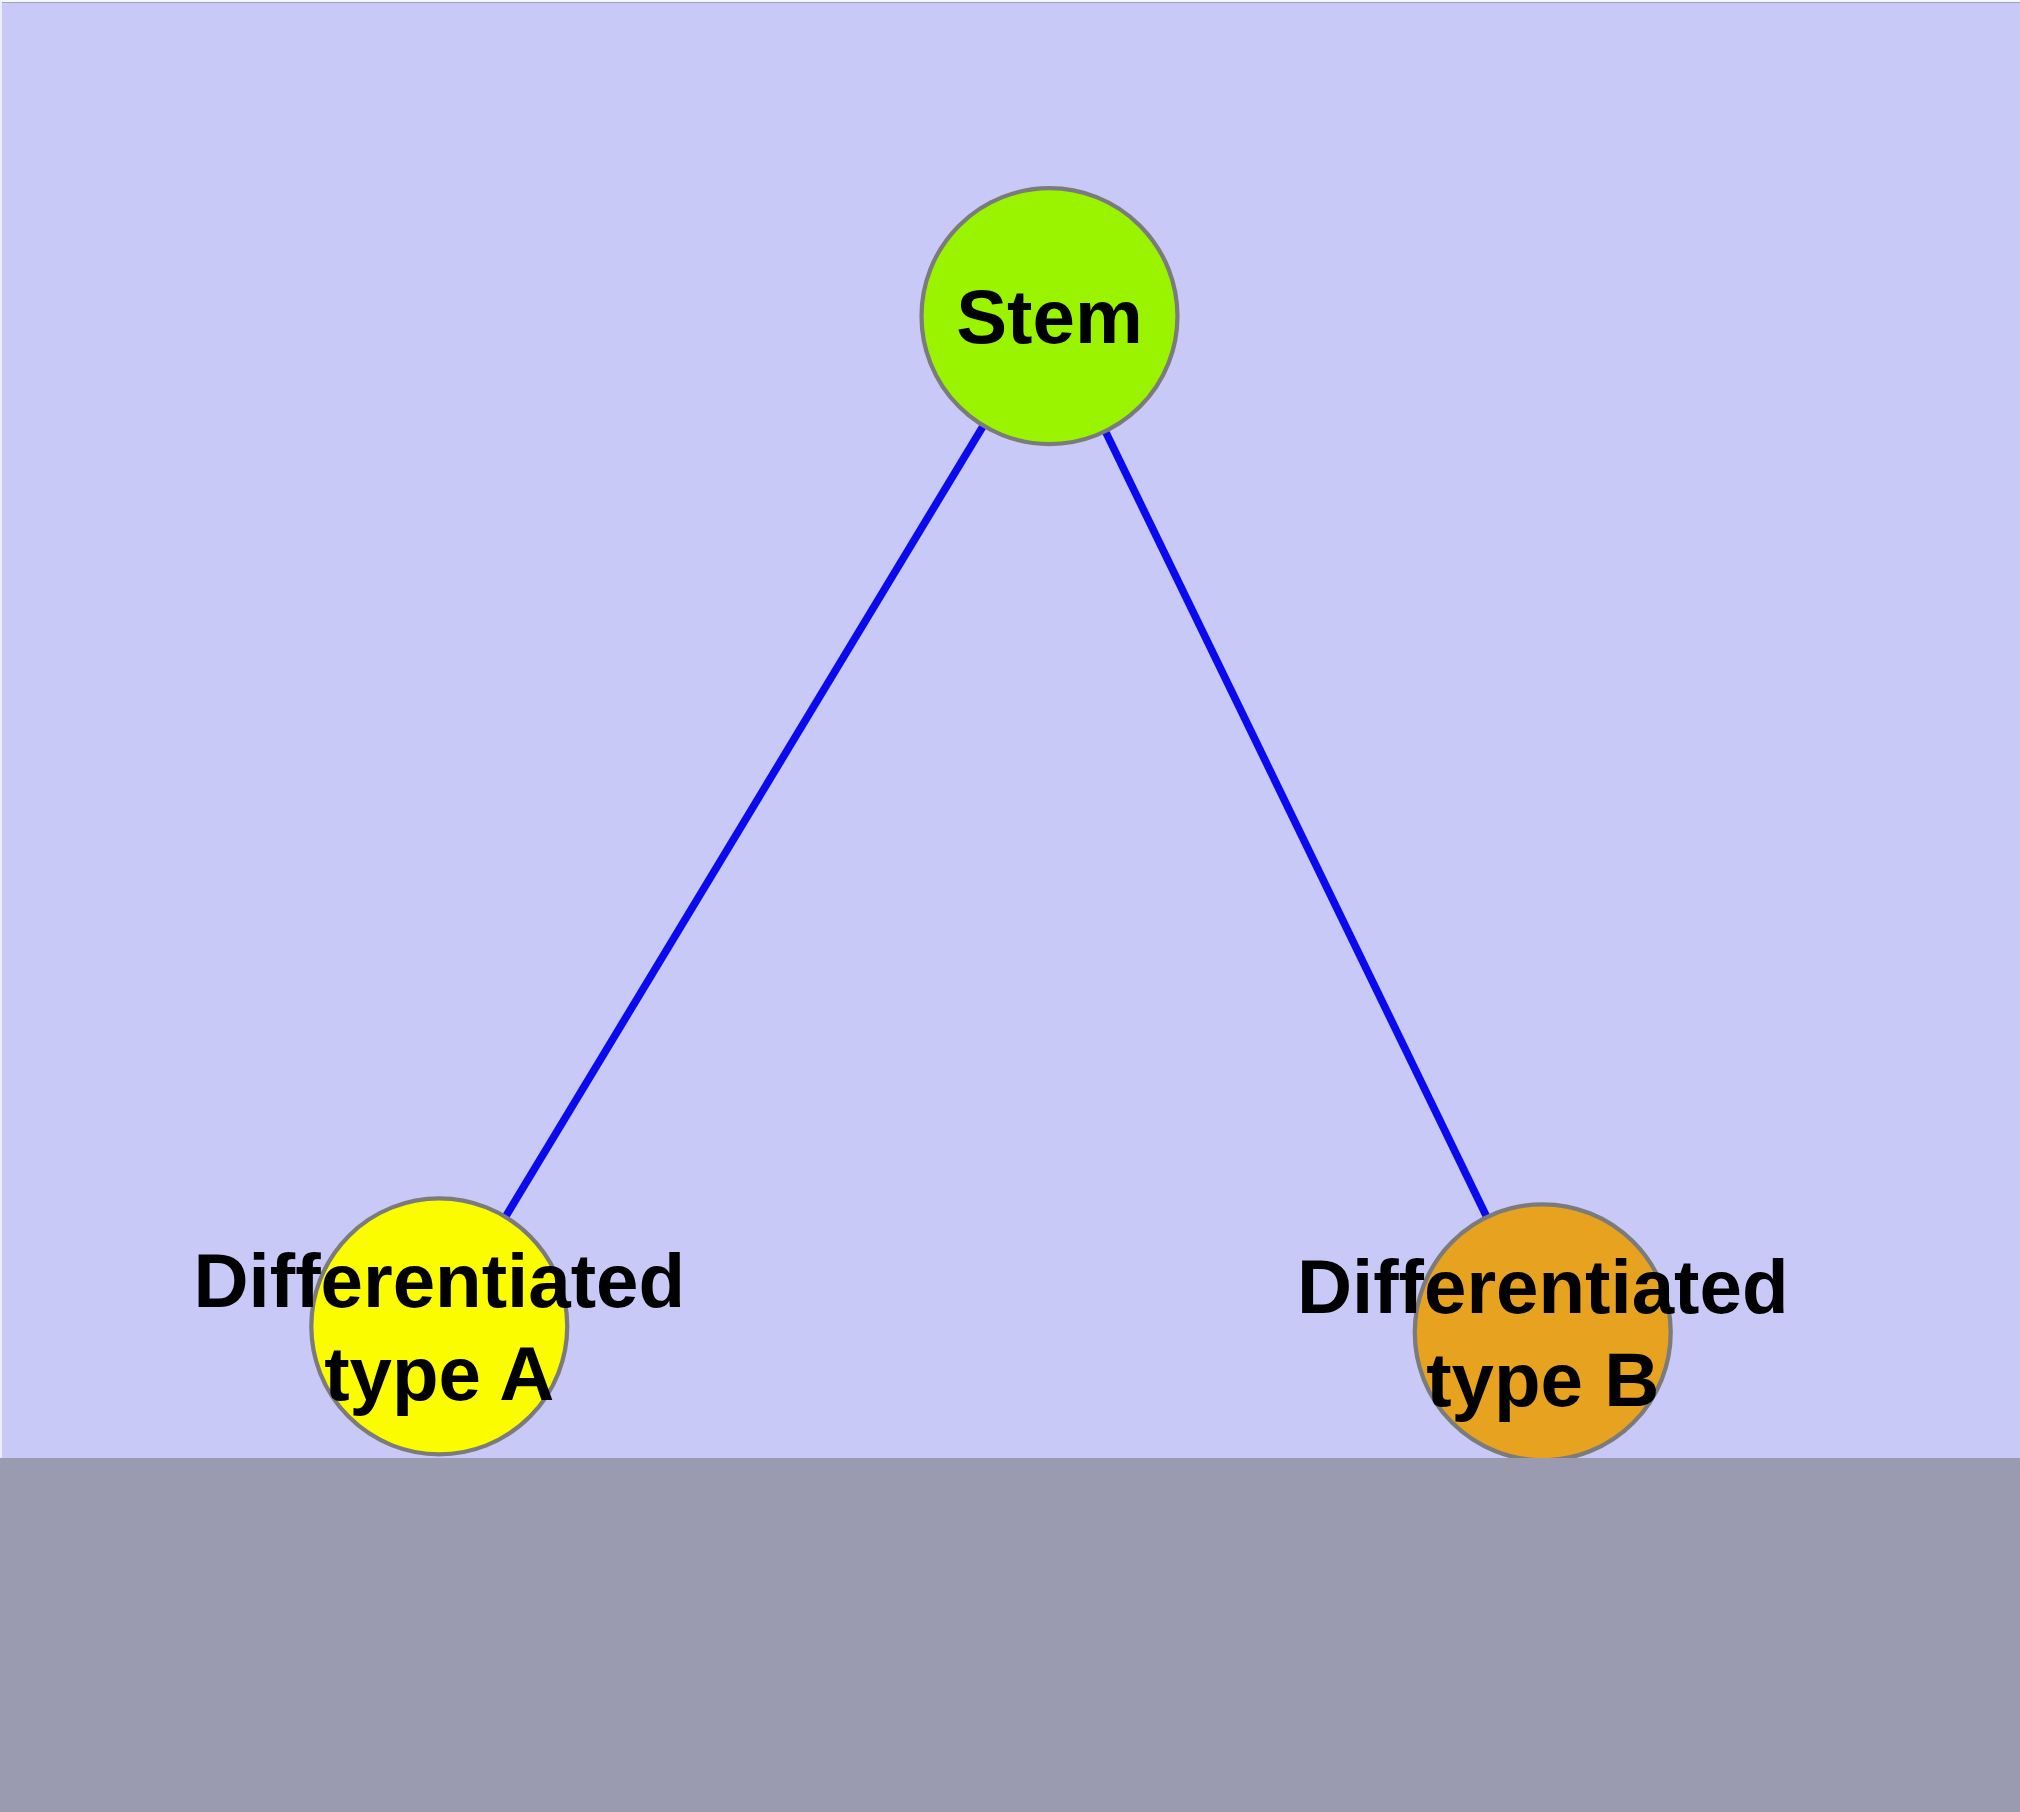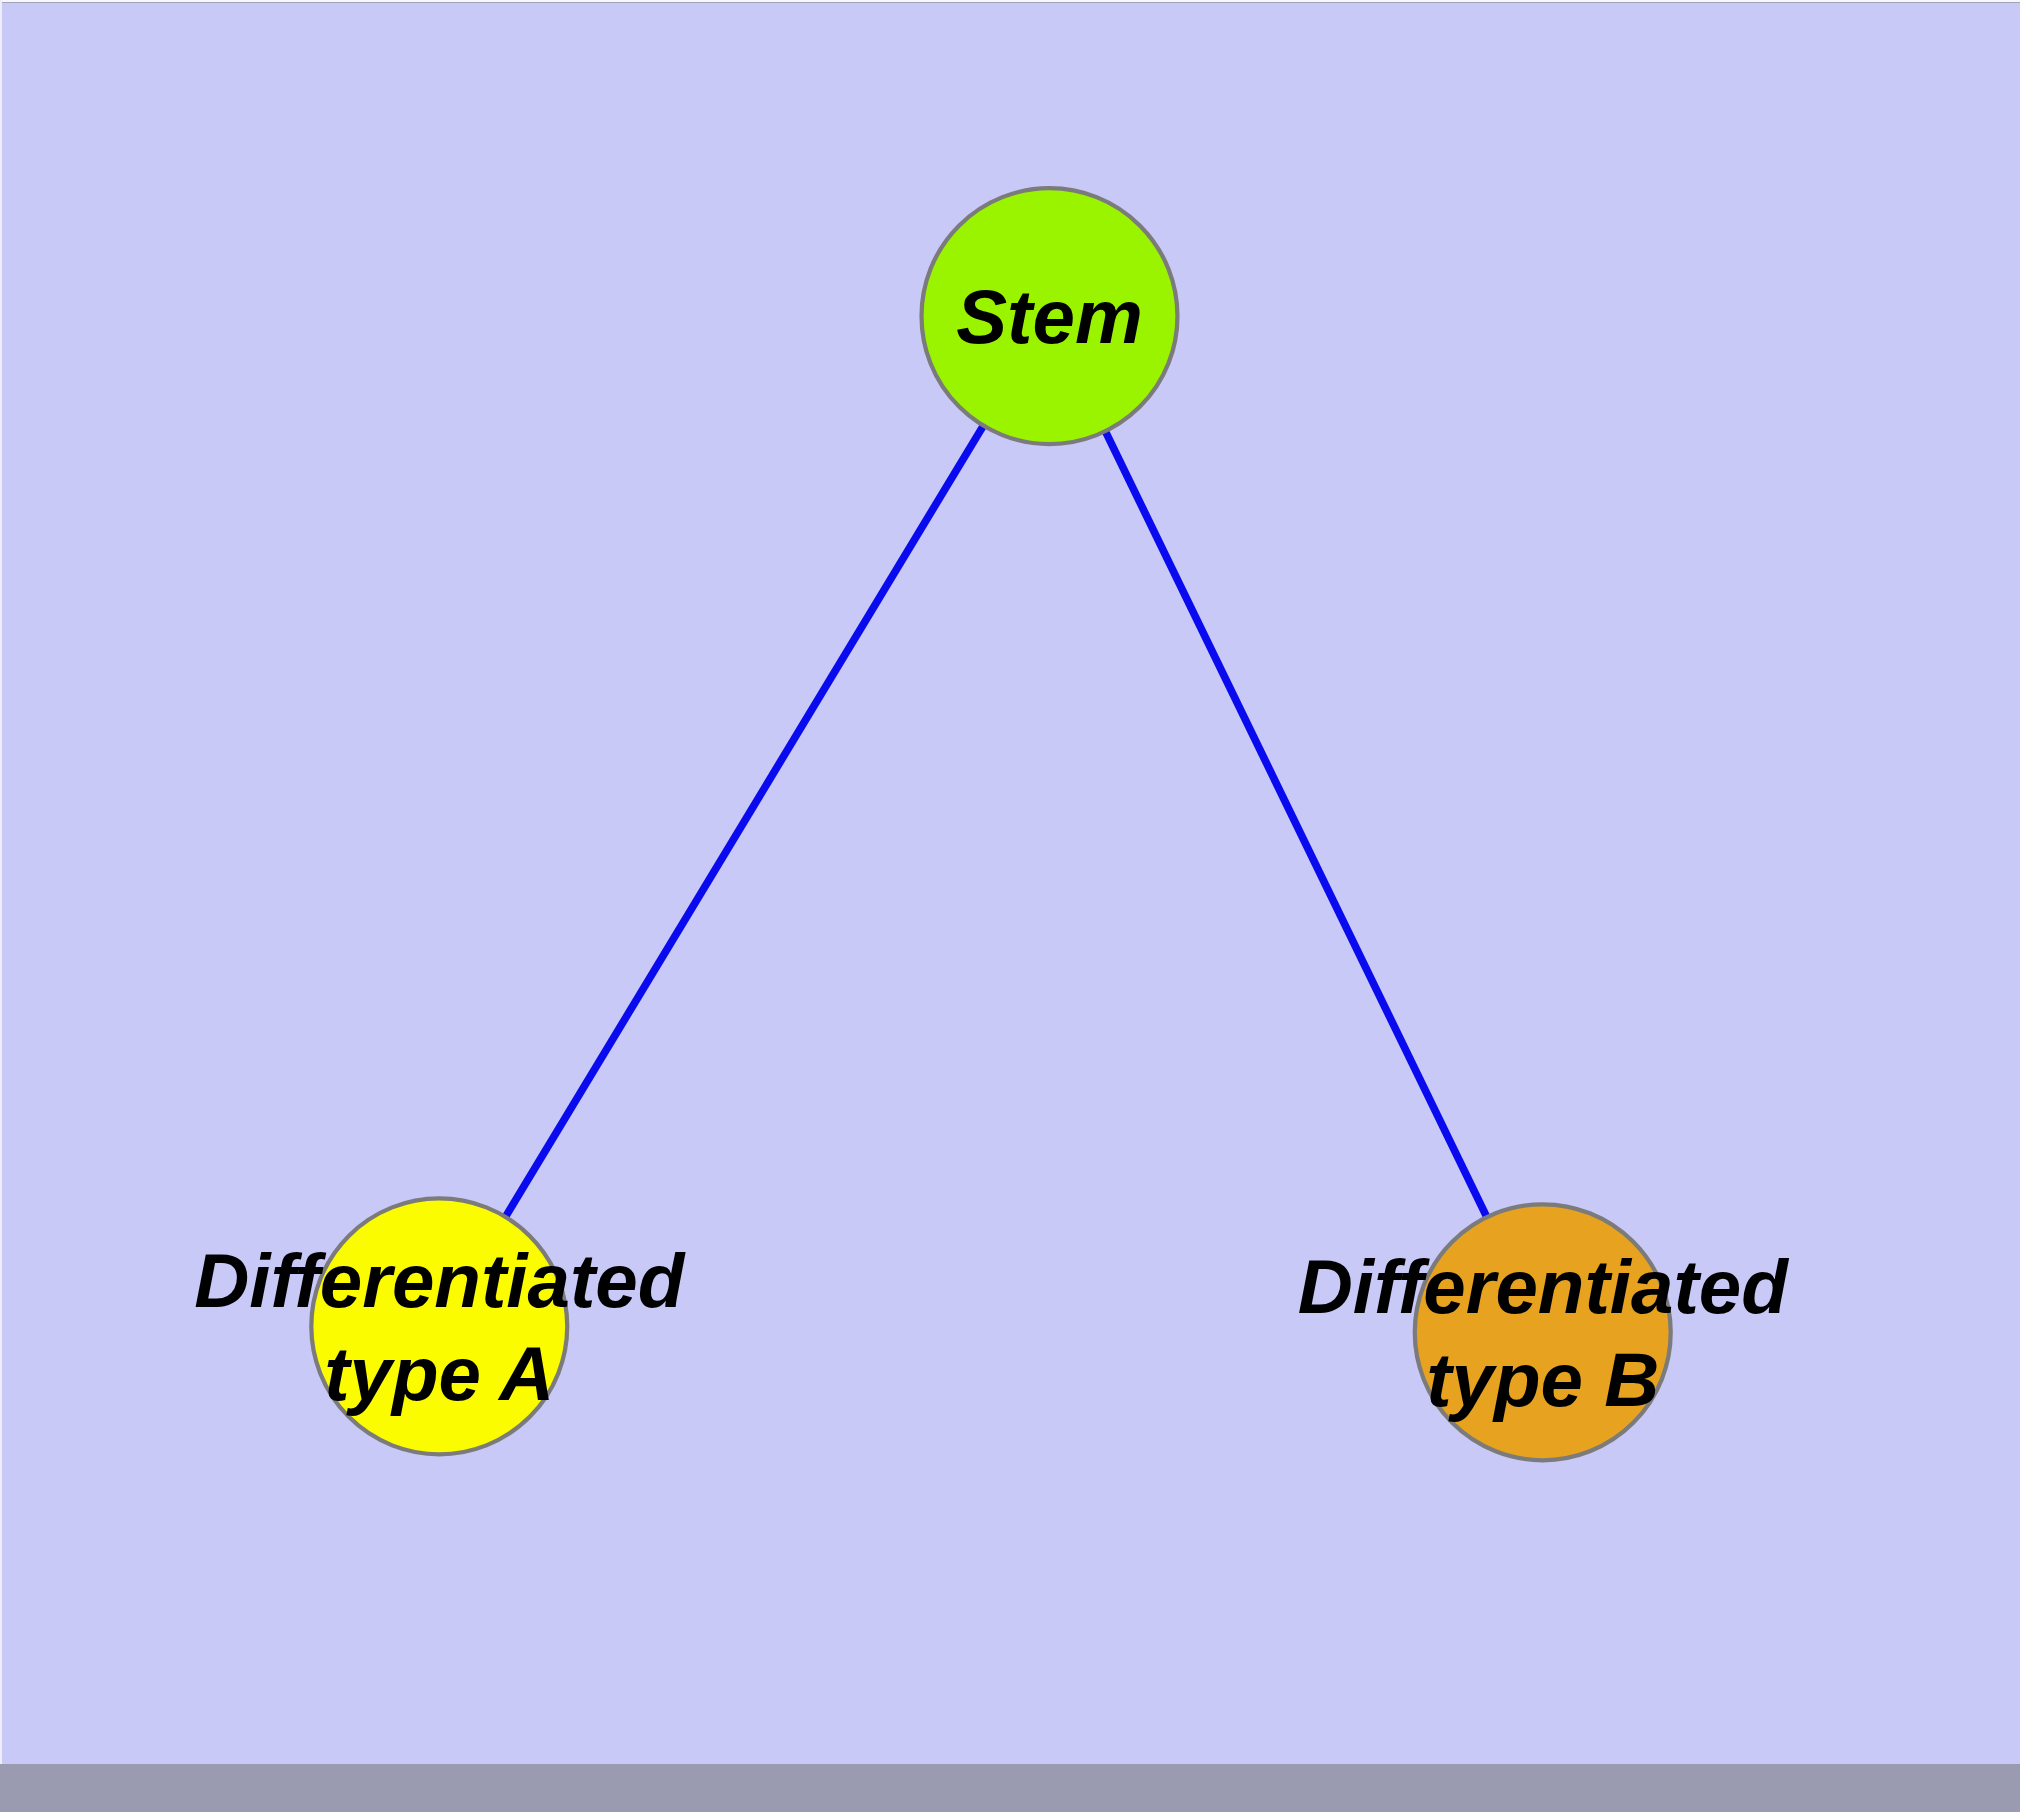--- a/index.html
+++ b/index.html
@@ -4,23 +4,22 @@
 <style>
   html, body {
     margin: 0;
     padding: 0;
     background: #9a9ab0;
     font-family: "Liberation Sans", sans-serif;
   }
   .canvas {
     position: relative;
     width: 2021px;
-    height: 1764px;
+    height: 1458px;
     overflow: hidden;
-    font-style: italic;
   }
   .canvas svg {
     display: block;
     width: 2021px;
     height: 1812px;
   }
   .graph-edge {
     stroke-width: 9;
     fill: none;
   }

